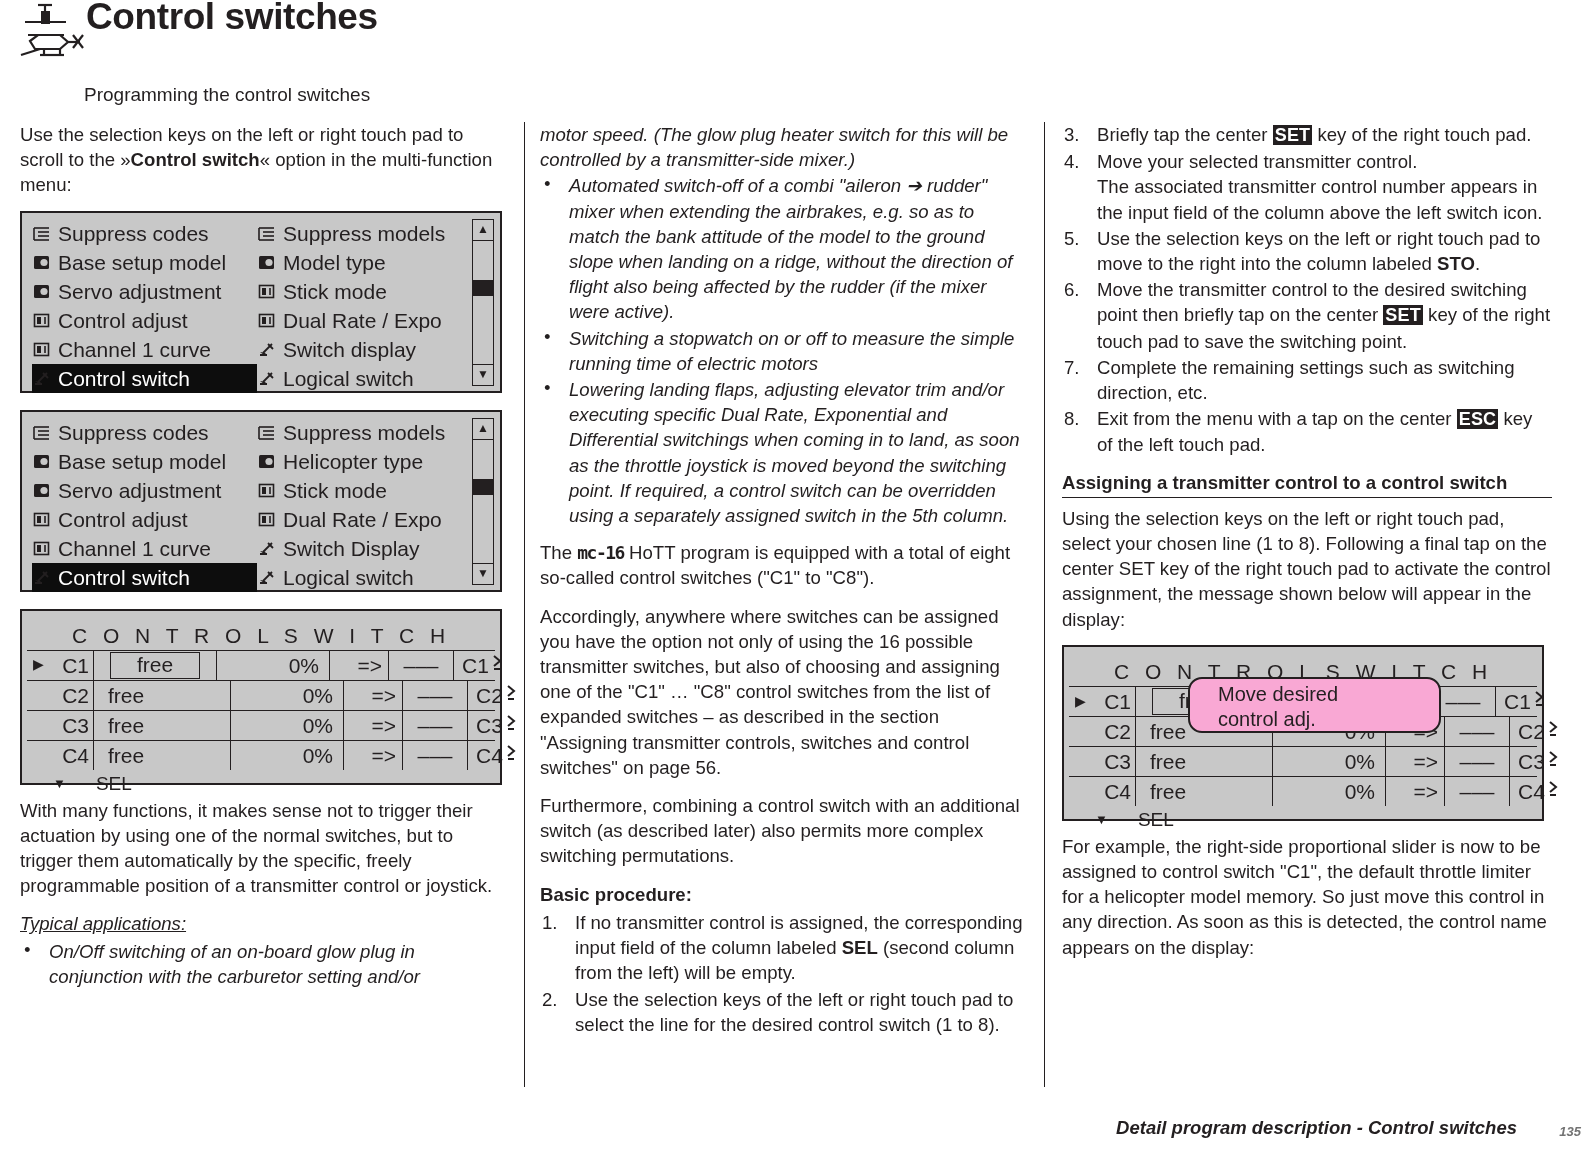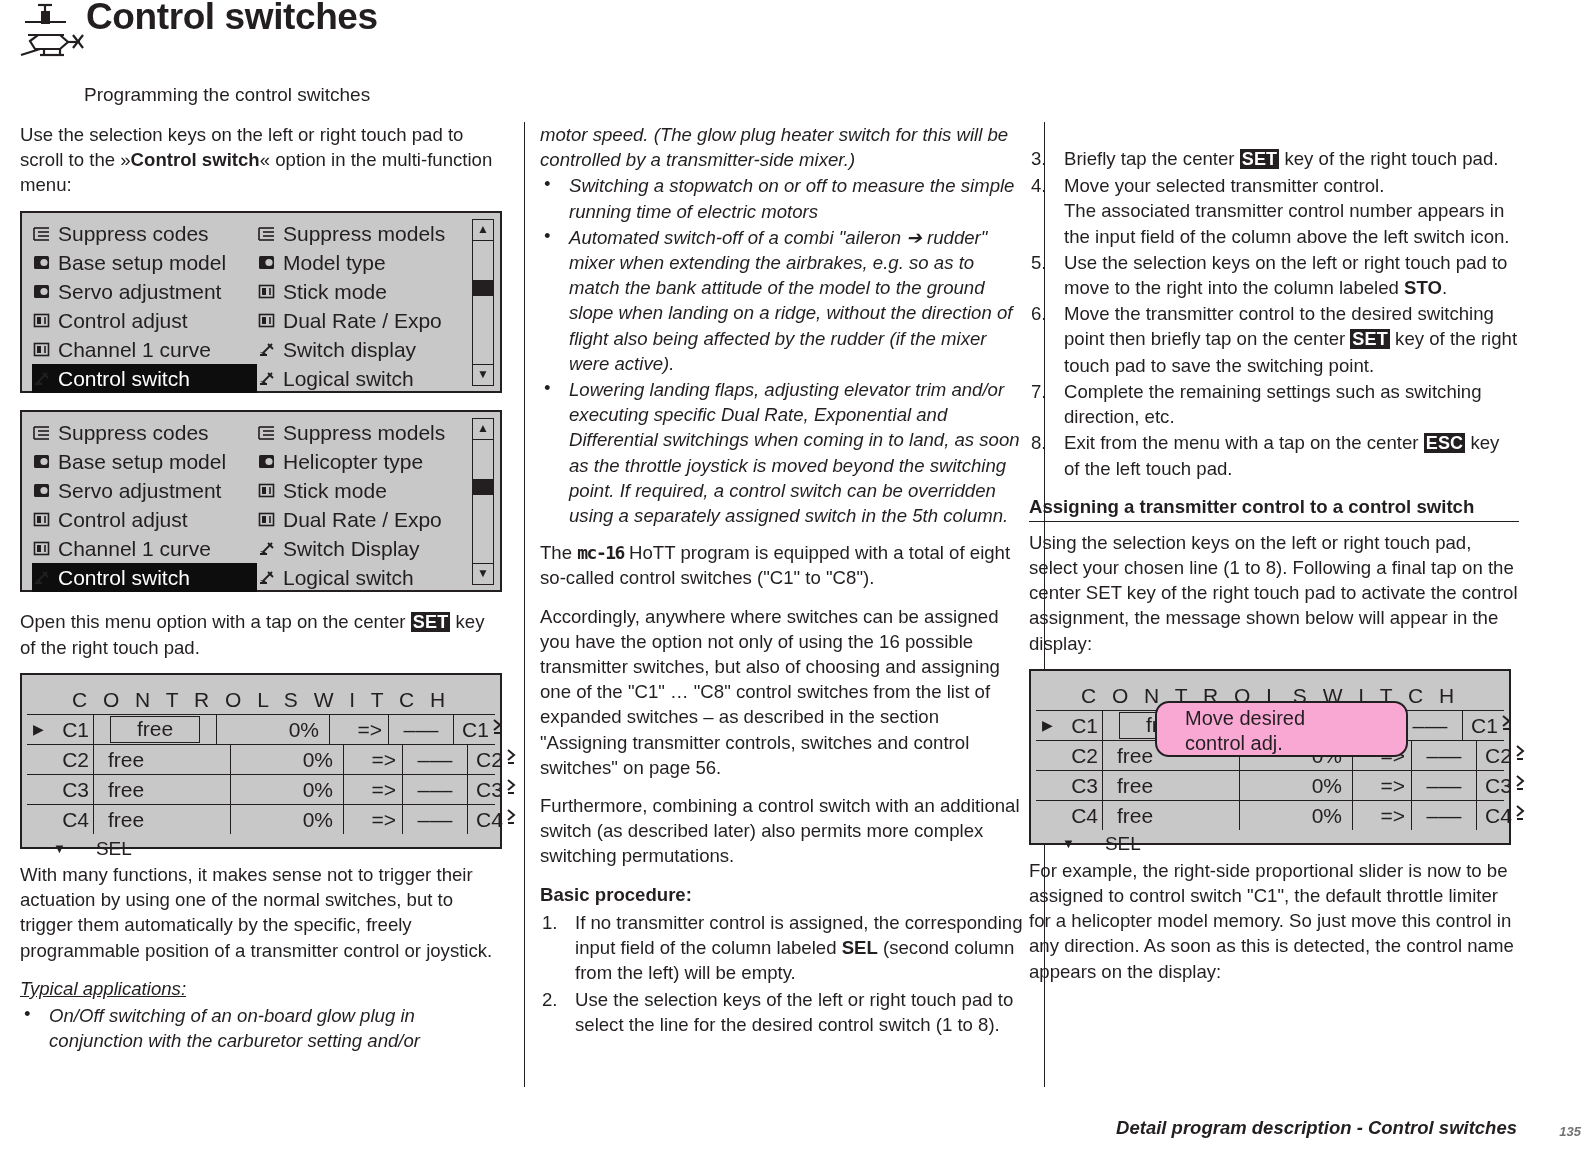--- a/index.html
+++ b/index.html
@@ -51,21 +51,21 @@
 
   
   .col {
     position: absolute;
     top: 122px;
     font-size: 18.6px;
     line-height: 25.2px;
   }
   .col-1 { left: 20px;   width: 480px; }
   .col-2 { left: 540px;  width: 488px; }
-  .col-3 { left: 1029px; width: 490px; margin-top: 24px; }
+  .col-3 { left: 1062px; width: 490px; }
 
   .col-rule {
     position: absolute;
     top: 122px;
     width: 1px;
     height: 965px;
     background: #231f20;
   }
   .rule-a { left: 524px; }
   .rule-b { left: 1044px; }
@@ -652,21 +652,20 @@
         <span class="mi-label">Logical switch</span>
       </div>
     </div>
     <div class="lcd-scroll">
       <div class="arw up">▲</div>
       <div class="thumb"></div>
       <div class="arw dn">▼</div>
     </div>
   </div>
 
-  <p><span>Open this menu option with a tap on the center </span><span class="keycap">SET</span><span> key of the right touch pad.</span></p>
 
   <div class="lcd lcd-table">
     <div class="lt-title">C O N T R O L   S W I T C H</div>
     <div class="lt-rows">
 
       <div class="lt-row">
         <div class="c-id">
             <span class="cursor">▶</span>
             <span>C1</span>
           </div>
@@ -751,22 +750,22 @@
   <p style="margin-top:13px">With many functions, it makes sense not to trigger their actuation by using one of the normal switches, but to trigger them automatically by the specific, freely programmable position of a transmitter control or joystick.</p>
   <p class="ital tight" style="text-decoration: underline; margin-bottom:2px">Typical applications:</p>
   <ul class="bul">
     <li class="ital">On/Off switching of an on-board glow plug in conjunction with the carburetor setting and/or</li>
   </ul>
 </div>
 
 <div class="col col-2">
   <p class="ital tight" style="margin-bottom:1px">motor speed. (The glow plug heater switch for this will be controlled by a transmitter-side mixer.)</p>
   <ul class="bul">
+    <li class="ital">Automated switch-off of a combi "aileron ➔ rudder" mixer when extending the airbrakes, e.g. so as to match the bank attitude of the model to the ground slope when landing on a ridge, without the direction of flight also being affected by the rudder (if the mixer were active).</li>
     <li class="ital">Switching a stopwatch on or off to measure the simple running time of electric motors</li>
-    <li class="ital">Automated switch-off of a combi "aileron ➔ rudder" mixer when extending the airbrakes, e.g. so as to match the bank attitude of the model to the ground slope when landing on a ridge, without the direction of flight also being affected by the rudder (if the mixer were active).</li>
     <li class="ital">Lowering landing flaps, adjusting elevator trim and/or executing specific Dual Rate, Exponential and Differential switchings when coming in to land, as soon as the throttle joystick is moved beyond the switching point. If required, a control switch can be overridden using a separately assigned switch in the 5th column.</li>
   </ul>
   <p><span>The </span><span class="logo-mc">mc-16</span><span> HoTT program is equipped with a total of eight so-called control switches ("C1" to "C8").</span></p>
   <p>Accordingly, anywhere where switches can be assigned you have the option not only of using the 16 possible transmitter switches, but also of choosing and assigning one of the "C1" … "C8" control switches from the list of expanded switches – as described in the section "Assigning transmitter controls, switches and control switches" on page 56.</p>
   <p>Furthermore, combining a control switch with an additional switch (as described later) also permits more complex switching permutations.</p>
   <p class="bold" style="margin-bottom:3px">Basic procedure:</p>
   <ol class="num">
     <li><span>If no transmitter control is assigned, the corresponding input field of the column labeled </span><span class="bold">SEL</span><span> (second column from the left) will be empty.</span></li>
     <li>Use the selection keys of the left or right touch pad to select the line for the desired control switch (1 to 8).</li>
   </ol>

